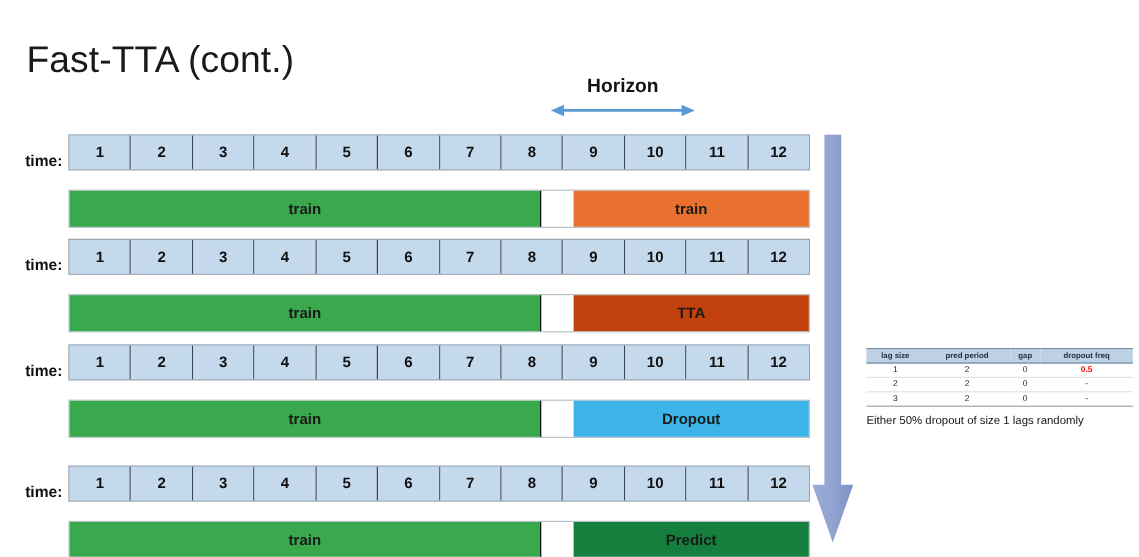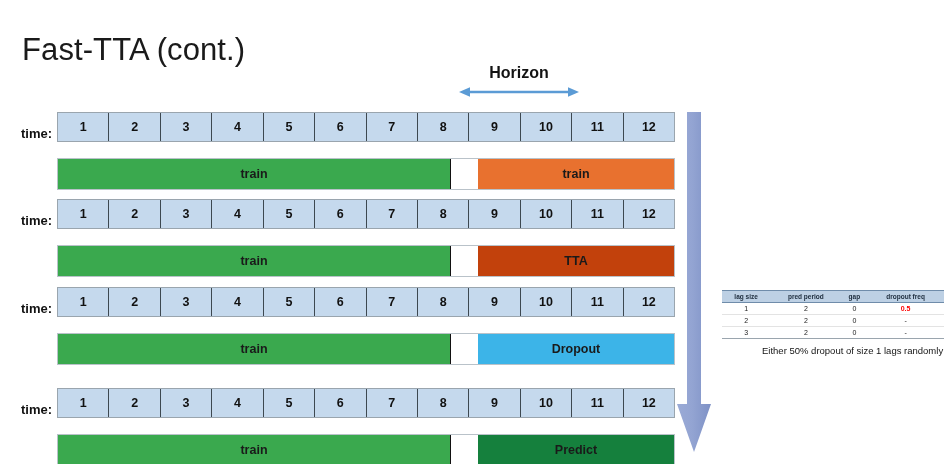--- a/index.html
+++ b/index.html
@@ -169,21 +169,20 @@
   #dropout-table tbody tr:last-child td {
     border-bottom: 1px solid #9aa5ae;
   }
   #dropout-table td.accent { color: #ff0000; font-weight: bold; }
 
   #dropout-caption {
     margin-top: 5px;
     font-size: 9.5px;
     line-height: 13px;
     color: #141414;
-    margin-left: 40px;
   }
   #dropout-caption div { white-space: nowrap; }
 </style>
 </head>
 <body>
 
 <div id="slide-title">Fast-TTA (cont.)</div>
 
 <div id="horizon-group">
   <div id="horizon-label">Horizon</div>

